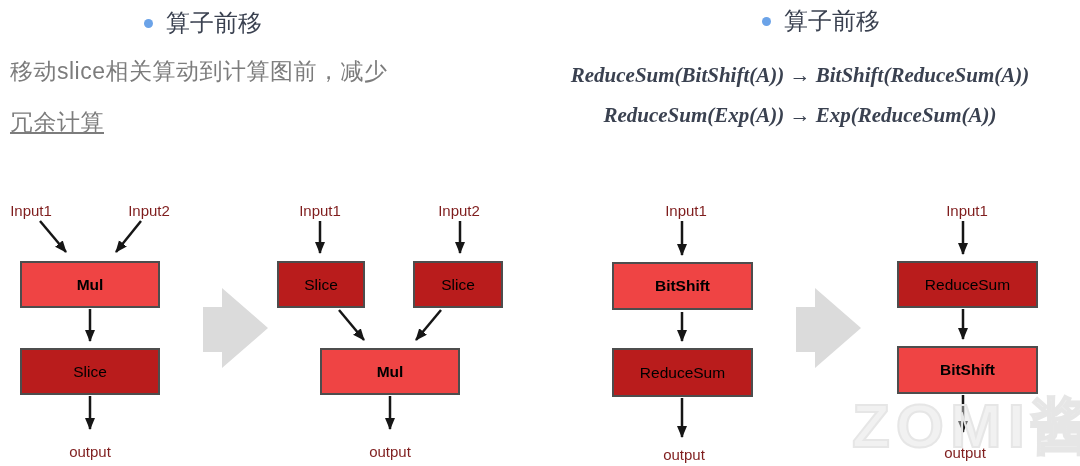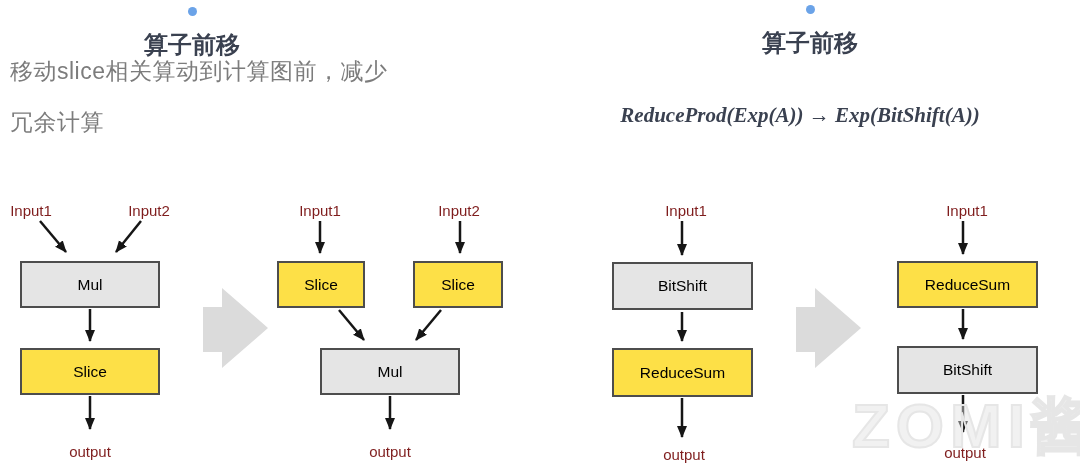--- a/index.html
+++ b/index.html
@@ -1,42 +1,42 @@
 <!DOCTYPE html>
 <html><head>
 <meta charset="utf-8">
 <style>
   html,body{margin:0;padding:0;}
   body{font-family:"Liberation Sans", sans-serif; background:#ffffff;}
   .canvas{position:relative; width:1080px; height:466px; background:#ffffff; overflow:hidden;}
 
   
   .hdr{position:absolute; display:flex; align-items:center; gap:13px;
-       font-size:24px; font-weight:700; color:#3a4150; white-space:nowrap;flex-direction:column;}
+       font-size:24px; font-weight:400; color:#3a4150; white-space:nowrap;}
   .hdr-left{left:144px; top:7px;}
   .hdr-right{left:762px; top:5px;}
   .bullet{width:9px; height:9px; border-radius:50%; background:#6ba3e8; display:inline-block;}
 
   .desc{position:absolute; left:10px; font-size:23px; color:#7c7c7c;
         letter-spacing:0.5px; white-space:nowrap;}
   .desc-1{top:56px;}
-  .desc-2{top:107px;}
+  .desc-2{top:107px;text-decoration:underline;}
 
   .formula{position:absolute; left:800px; transform:translateX(-50%);
            font-family:"Liberation Serif", serif; font-style:italic; font-weight:600;
            font-size:21px; color:#3a4150; white-space:nowrap;}
   .formula-1{top:63px;}
   .formula-2{top:103px;}
 
   
   .node{position:absolute; box-sizing:border-box; border:2px solid #4d4d4d;
         display:flex; align-items:center; justify-content:center;
         font-size:15.5px; color:#000;}
-  .node.yellow{background:#e5e5e5;}
-  .node.green{background:#fde047;}
+  .node.yellow{background:#ef4444;font-weight:bold;}
+  .node.green{background:#b91c1c;}
 
   .n-d1-mul      {left:20px;  top:261px; width:140px; height:47px;}
   .n-d1-slice    {left:20px;  top:348px; width:140px; height:47px;}
   .n-d2-slice1   {left:277px; top:261px; width:88px;  height:47px;}
   .n-d2-slice2   {left:413px; top:261px; width:90px;  height:47px;}
   .n-d2-mul      {left:320px; top:348px; width:140px; height:47px;}
   .n-d3-bitshift {left:612px; top:262px; width:141px; height:48px;}
   .n-d3-reducesum{left:612px; top:348px; width:141px; height:49px;}
   .n-d4-reducesum{left:897px; top:261px; width:141px; height:47px;}
   .n-d4-bitshift {left:897px; top:346px; width:141px; height:48px;}
@@ -73,21 +73,22 @@
     <span class="bullet"></span>
     <span>算子前移</span>
   </div>
   <div class="desc desc-1">移动slice相关算动到计算图前，减少</div>
   <div class="desc desc-2">冗余计算</div>
 
   <div class="hdr hdr-right">
     <span class="bullet"></span>
     <span>算子前移</span>
   </div>
-  <div class="formula formula-2">ReduceProd(Exp(A)) → Exp(BitShift(A))</div>
+  <div class="formula formula-1">ReduceSum(BitShift(A)) → BitShift(ReduceSum(A))</div>
+  <div class="formula formula-2">ReduceSum(Exp(A)) → Exp(ReduceSum(A))</div>
 
   <svg class="arrows" viewBox="0 0 1080 466" xmlns="http://www.w3.org/2000/svg">
     <defs>
       <marker id="ah" markerUnits="userSpaceOnUse" markerWidth="13" markerHeight="11" refX="11" refY="5" orient="auto">
         <polygon points="0,0 12,5 0,10" fill="#161616"></polygon>
       </marker>
     </defs>
     <g stroke="#161616" stroke-width="2.5" fill="none">
 
       <line x1="40" y1="221" x2="66" y2="252" marker-end="url(#ah)"></line>

